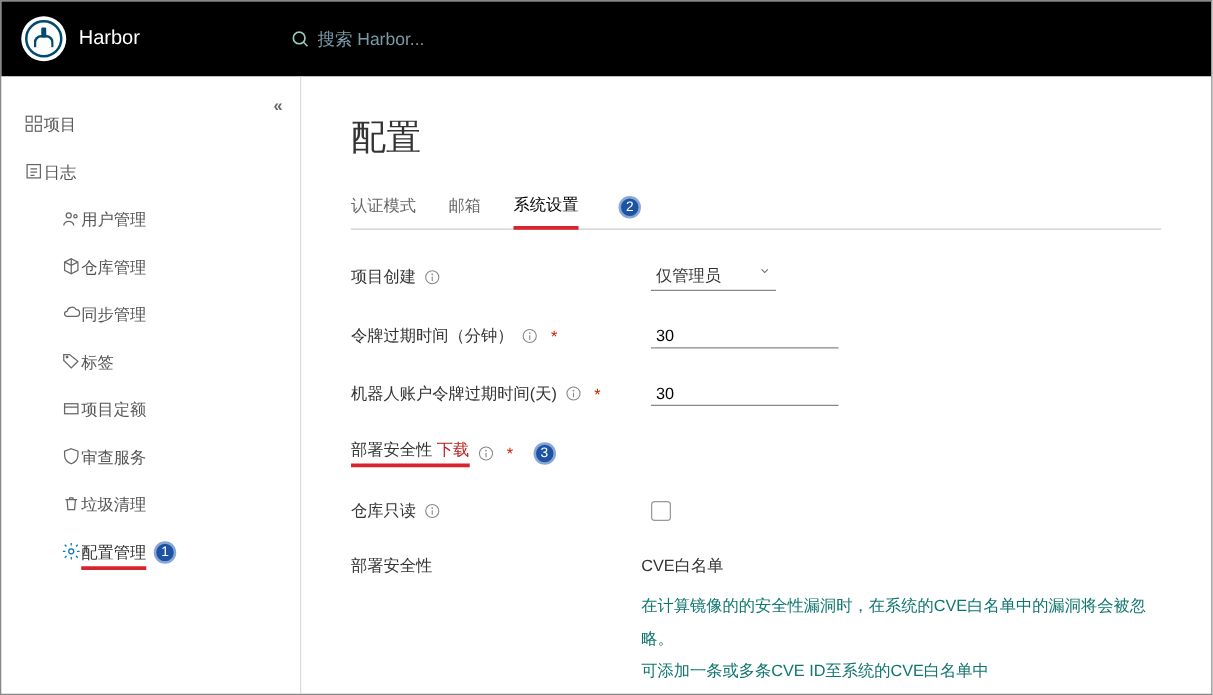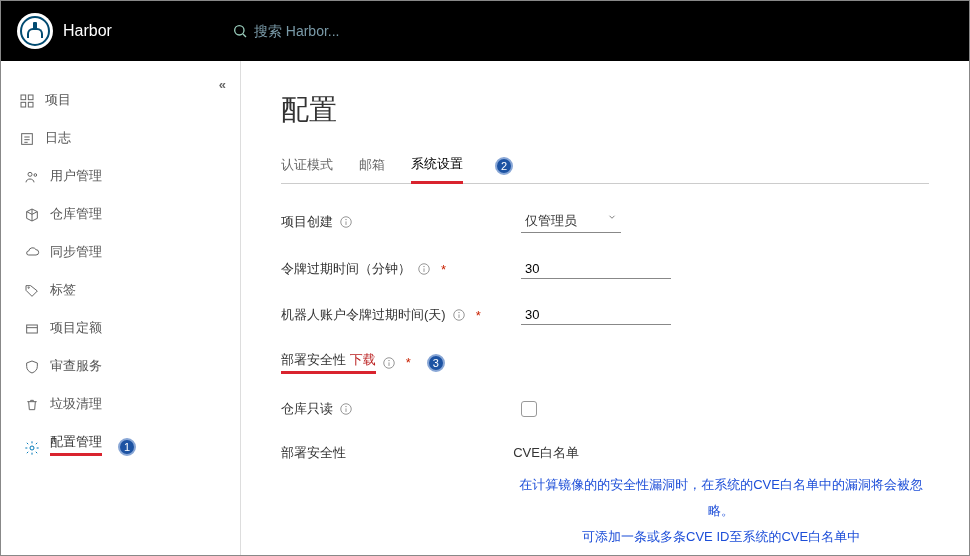--- a/index.html
+++ b/index.html
@@ -11,44 +11,44 @@
     .logo-inner::before { content:''; width:4px; height:8px; background:#004a70; position:absolute; top:4px; border-radius:1px;}
     .logo-inner::after { content:''; width:12px; height:8px; border:2px solid #004a70; border-bottom:none; border-radius:6px 6px 0 0; position:absolute; top:10px;}
     .brand { font-size: 16px; font-weight: 400; }
     .search { margin-left: 120px; display: flex; align-items: flex-start; color: #9cb; }
     .search svg { width: 16px; height: 16px; margin-right: 6px; }
     .search input { background: transparent; border: none; color: #fff; font-size: 14px; outline: none; width: 300px; }
     .search input::placeholder { color: #7a9aa8; }
     .body { display: flex; height: calc(100% - 60px); }
     .sidebar { width: 240px; border-right: 1px solid #ddd; padding-top: 10px; position: relative; }
     .collapse { position: absolute; top: 16px; right: 14px; color: #666; font-weight: bold; }
-    .nav-item { display: flex; align-items: flex-end; padding: 10px 18px; color: #555; cursor: pointer; gap: 10px; }
+    .nav-item { display: flex; align-items: flex-start; padding: 10px 18px; color: #555; cursor: pointer; }
     .nav-item.top { margin-top: 10px; }
-    .nav-item.sub { padding-left: 23px; }
+    .nav-item.sub { padding-left: 48px; }
     .nav-icon { width: 16px; height: 16px; display:inline-flex; align-items:center; justify-content:center; stroke: #666; fill:none; stroke-width:1.5;}
     .nav-item .chev { margin-left: auto; }
     .nav-item.active-red { color: #333; }
     .underline-red { border-bottom: 3px solid #d9232e; padding-bottom: 2px; }
     .num-badge { width: 18px; height: 18px; border-radius: 50%; background: #1d53a3; color: #fff; font-size: 11px; display: inline-flex; align-items: center; justify-content: center; border: 2px solid #89a7d6; margin-left: 6px; }
     .content { flex: 1; padding: 30px 40px; overflow: auto; }
     .page-title { font-size: 28px; font-weight: 400; margin-bottom: 20px; }
     .tabs { display: flex; gap: 26px; border-bottom: 1px solid #ccc; margin-bottom: 26px; align-items: center; }
     .tab { padding: 6px 0 8px 0; color: #666; cursor: pointer; }
     .tab.active { color: #000; border-bottom: 3px solid #d9232e; margin-bottom: -1px; font-weight: 500; }
     .form-row { display: flex; align-items: center; margin-bottom: 26px; }
     .form-label { width: 240px; display: flex; align-items: center; gap: 6px; font-weight: 500; color: #333; font-size: 13px; }
     .info-icon { width: 14px; height: 14px; display:inline-flex; align-items:center; justify-content:center;}
     .info-icon svg { width:14px; height:14px; stroke:#888; fill:none; stroke-width:1.5;}
     .required { color: #c92100; margin-left: 4px; }
     .select-val { color: #333; border-bottom: 1px solid #888; padding: 2px 4px; width: 100px; display:flex; justify-content:space-between;}
     .input-val { border: none; border-bottom: 1px solid #888; padding: 2px 4px; width: 150px; font-size: 13px; outline:none;}
     .download-link { color: #b91c1c; cursor: pointer; }
     .checkbox { width: 16px; height: 16px; border: 1px solid #999; border-radius: 3px; }
     .sec-right { margin-left: 0; }
-    .sec-desc { color: #1d4ed8; font-size: 13px; line-height: 2; text-align: center; }
+    .sec-desc { color: #0f766e; font-size: 13px; line-height: 2; }
     .cert-label .underline-red { display:inline-block;}
   </style>
 </head>
 <body>
 
 <div class="header">
   <div class="logo-wrap">
     <div class="logo-circle">
         <div class="logo-inner"></div>
       </div>

